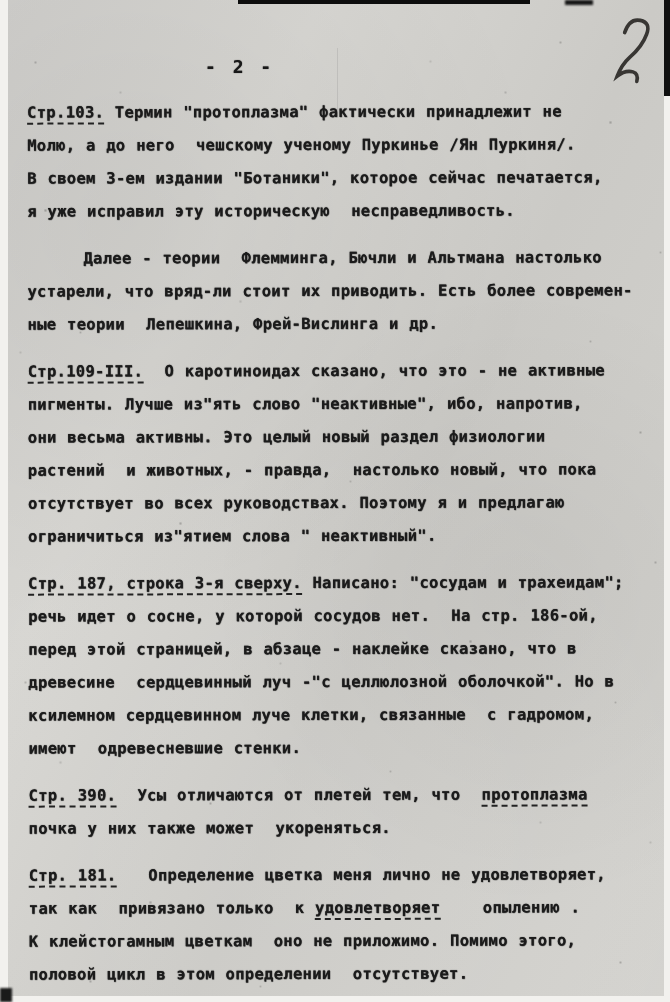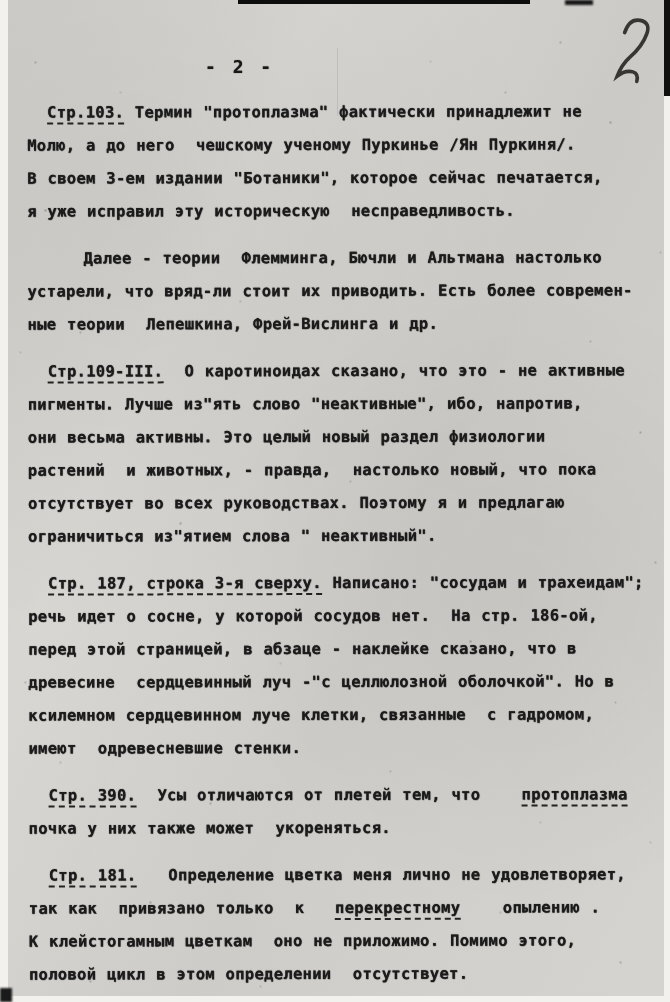--- a/index.html
+++ b/index.html
@@ -60,21 +60,21 @@
     color:#1b1b1b;
     font-size:15.5px;font-weight:700;
     letter-spacing:.3px;word-spacing:1px;
     text-shadow:0 0 1px rgba(25,25,25,.85), .5px .5px 0 rgba(40,40,40,.35);
   }
   .doc p{
     margin:14px 0 0;line-height:33px;white-space:pre-wrap;
   }
   .doc p:first-child{margin-top:0;}
   .doc p.indent{text-indent:56px;}
-  .u{border-bottom:2.5px dashed #222;padding-bottom:1px;margin-left:20px;}
+  .u{border-bottom:2.5px dashed #222;padding-bottom:1px;}
 </style>
 </head>
 <body>
 
 <div class="scan">
   <div class="paper"></div>
   <div class="specks"></div>
   <div class="edge-top"></div>
   <div class="edge-top2"></div>
   <div class="edge-right"></div>
@@ -110,17 +110,17 @@
 речь идет о сосне, у которой сосудов нет.  На стр. 186-ой,
 перед этой страницей, в абзаце - наклейке сказано, что в
 древесине  сердцевинный луч -"с целлюлозной оболочкой". Но в
 ксилемном сердцевинном луче клетки, связанные  с гадромом,
 имеют  одревесневшие стенки.</span></p>
 
     <p><span class="u">Стр. 390.</span><span>  Усы отличаются от плетей тем, что  </span><span class="u">протоплазма</span><span>
 почка у них также может  укореняться.</span></p>
 
     <p><span class="u">Стр. 181.</span><span>   Определение цветка меня лично не удовлетворяет,
-так как  привязано только  к </span><span class="u">перекрестному</span><span>    опылению .
+так как  привязано только  к </span><span class="u">удовлетворяет</span><span>    опылению .
 К клейстогамным цветкам  оно не приложимо. Помимо этого,
 половой цикл в этом определении  отсутствует.</span></p>
   </div>
 </div>
 
 </body></html>

